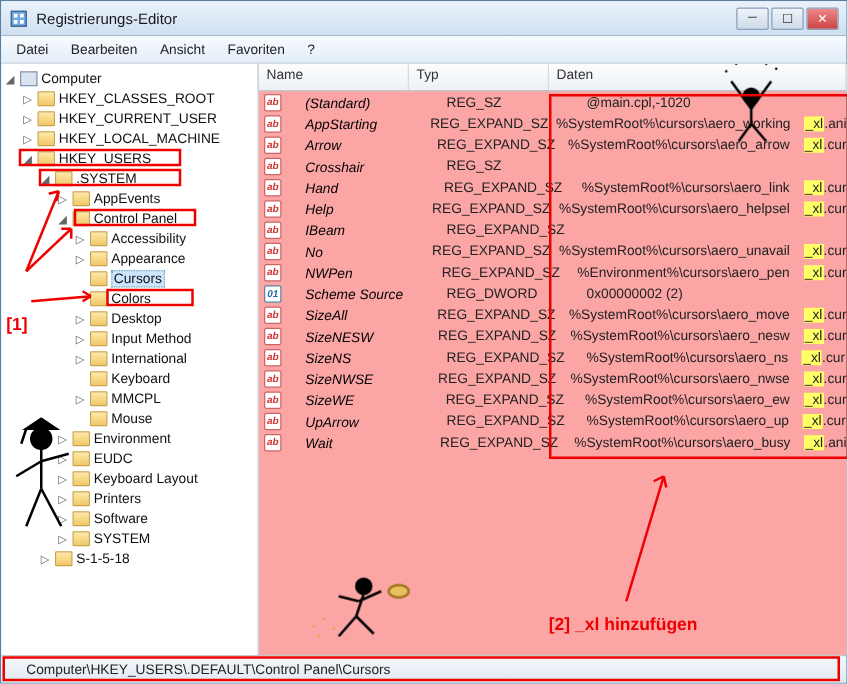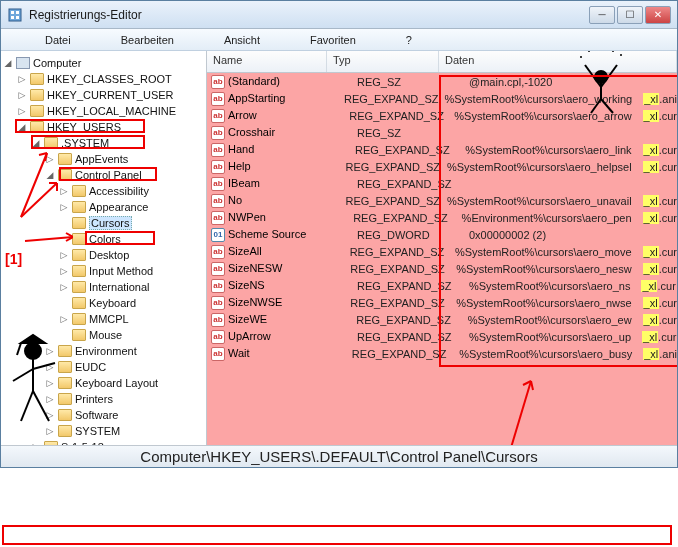--- a/index.html
+++ b/index.html
@@ -1,46 +1,46 @@
 <!DOCTYPE html>
 <html><head>
 <meta charset="utf-8">
 <style>
 * { box-sizing: border-box; margin: 0; padding: 0; }
 body { font-family: "Segoe UI", Tahoma, sans-serif; font-size: 11px; background: #fff; width: 678px; height: 547px; overflow: hidden; position: relative; }
-.window { width: 678px; height: 468px; display: flex; flex-direction: column; border: 1px solid #5a7fa0; }
+.window { width: 678px; height: 547px; display: flex; flex-direction: column; border: 1px solid #5a7fa0; }
 .titlebar { height: 28px; background: linear-gradient(#eaf2fb, #cfe0f2); display: flex; align-items: center; padding: 0 6px; border-bottom: 1px solid #a8b8c8; }
 .titlebar .icon { width: 16px; height: 16px; margin-right: 6px; }
 .titlebar .title { flex: 1; font-size: 12px; color: #1a1a1a; }
 .winbtns { display: flex; gap: 2px; }
 .winbtn { width: 26px; height: 18px; background: linear-gradient(#f0f4f9,#cddae8); border: 1px solid #8aa0b8; border-radius: 2px; display: flex; align-items: center; justify-content: center; font-size: 10px; color: #333; }
 .winbtn.close { background: linear-gradient(#e88,#c44); color: #fff; }
 .menubar { height: 22px; background: linear-gradient(#f7fbff,#e3edf7); border-bottom: 1px solid #c0d0e0; display: flex; align-items: center; padding: 0 4px; gap: 2px; }
-.menuitem { padding: 2px 8px; color: #222; cursor: default; margin-left: 32px; }
+.menuitem { padding: 2px 8px; color: #222; cursor: default; }
 .content { flex: 1; display: flex; overflow: hidden; position: relative; }
 .tree { width: 206px; background: #fff; border-right: 1px solid #c0c8d0; overflow: auto; padding: 4px 0 4px 2px; font-size: 11px; position: relative; }
 .tree-node { display: flex; align-items: center; height: 16px; white-space: nowrap; position: relative; }
 .tree-node .exp { width: 10px; text-align: center; color: #666; font-size: 9px; flex-shrink: 0; }
 .tree-node .fld { width: 14px; height: 12px; background: linear-gradient(#ffe9a8,#f2c86a); border: 1px solid #c9a54a; border-radius: 1px; margin: 0 3px; flex-shrink: 0; }
 .tree-node .pc { width: 14px; height: 12px; background: #d8e4f0; border: 1px solid #8898b0; margin: 0 3px; flex-shrink: 0; }
 .tree-node .lbl { color: #111; }
 .tree-node.sel .lbl { background: #cde6ff; border: 1px dotted #7aa; padding: 0 1px; }
 .ind1 { padding-left: 14px; } .ind2 { padding-left: 28px; } .ind3 { padding-left: 42px; } .ind4 { padding-left: 56px; }
 .list { flex: 1; background: #fca5a5; overflow: auto; position: relative; }
 .list-header { display: flex; height: 22px; background: linear-gradient(#fdfdfd,#ecf1f7); border-bottom: 1px solid #c0c8d0; position: sticky; top: 0; }
 .list-header div { padding: 3px 6px; border-right: 1px solid #d4dce4; color: #333; font-size: 11px; }
 .col-name { width: 120px; } .col-type { width: 112px; } .col-data { flex: 1; }
 .list-row { display: flex; height: 17px; align-items: center; white-space: nowrap; }
-.list-row .col-name { display: flex; align-items: flex-start; gap: 3px; padding-left: 4px; }
+.list-row .col-name { display: flex; align-items: flex-end; gap: 19px; padding-left: 4px; font-style: italic; }
 .list-row .col-type { padding-left: 6px; color: #222; margin-left: 24px; }
 .list-row .col-data { padding-left: 6px; color: #222; }
 .val-icon { width: 14px; height: 14px; display: inline-flex; align-items: center; justify-content: center; border-radius: 2px; flex-shrink: 0; }
 .val-icon.str { background: #fff; border: 1px solid #c66; color: #c33; font-size: 8px; font-weight: bold; }
 .val-icon.bin { background: #fff; border: 1px solid #58a; color: #36a; font-size: 8px; font-weight: bold; }
-.statusbar { height: 22px; background: linear-gradient(#f4f8fc,#e0e8f0); border-top: 1px solid #c0c8d0; display: flex; align-items: center; padding: 0 20px; font-size: 15px; color: #222; justify-content: center; }
+.statusbar { height: 22px; background: linear-gradient(#f4f8fc,#e0e8f0); border-top: 1px solid #c0c8d0; display: flex; align-items: center; padding: 0 20px; font-size: 11px; color: #222; }
 .hl { background: #ffff66; padding: 0 1px; margin-left: 11px; }
 
 
 .box { position: absolute; border: 2px solid #e00; pointer-events: none; z-index: 50; }
 .anno-text { position: absolute; color: #e00; font-size: 14px; font-weight: bold; z-index: 51; pointer-events: none; }
 .deco { position: absolute; z-index: 40; pointer-events: none; }
 </style>
 </head>
 <body>
 

